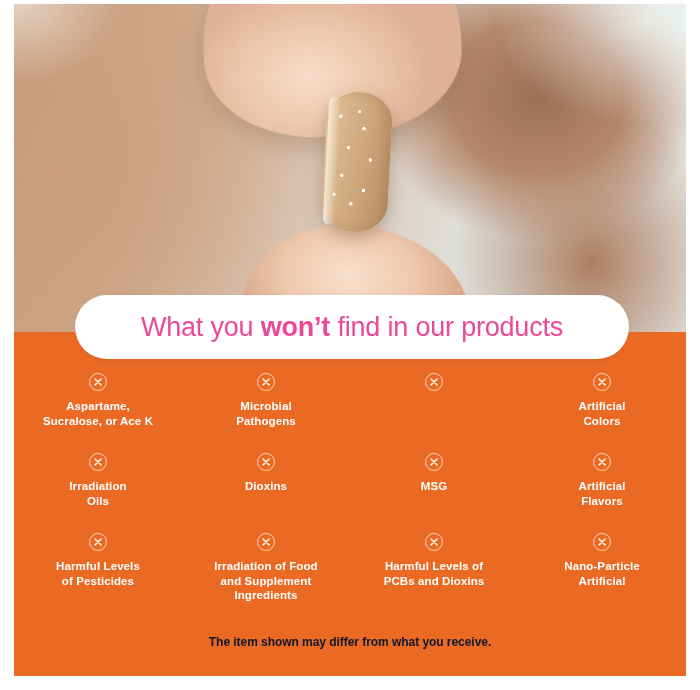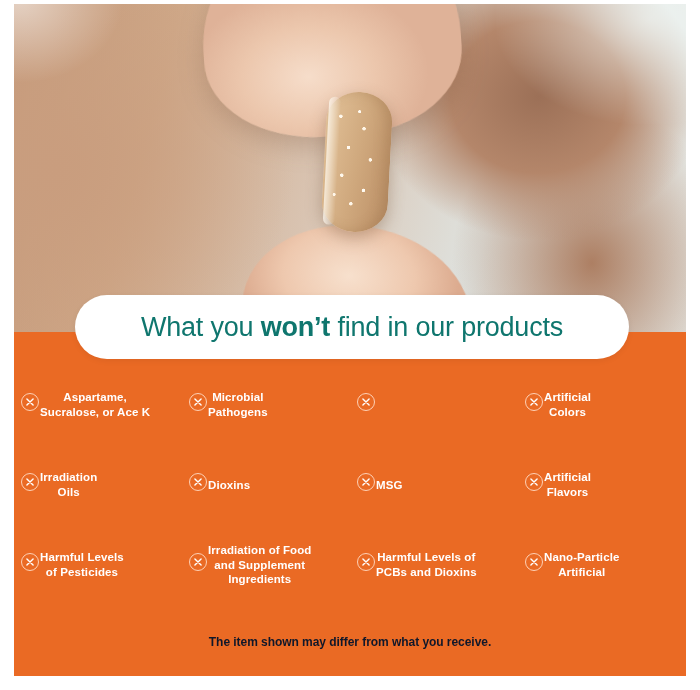--- a/index.html
+++ b/index.html
@@ -135,21 +135,21 @@
     width: 554px;
     height: 64px;
     background: #ffffff;
     border-radius: 34px;
     display: flex;
     align-items: center;
     justify-content: center;
     box-shadow: 0 2px 6px rgba(0,0,0,.06);
   }
   .pill-title {
-    color: #0f766e;
+    color: #ec4899;
     font-size: 27px;
     letter-spacing: -.2px;
     white-space: nowrap;
     font-weight: 500;
   }
   .pill-title .bold {
     font-weight: 800;
   }
 
   
@@ -157,20 +157,21 @@
     position: absolute;
     left: 14px;
     top: 372px;
     width: 672px;
     display: grid;
     grid-template-columns: repeat(4, 1fr);
     row-gap: 14px;
   }
   .cell {
     display: flex;
+    flex-direction: column;
     align-items: center;
     padding: 0 6px;
     height: 66px;
   }
   .xicon {
     width: 20px;
     height: 20px;
     margin-bottom: 7px;
     flex: none;
     display: block;

